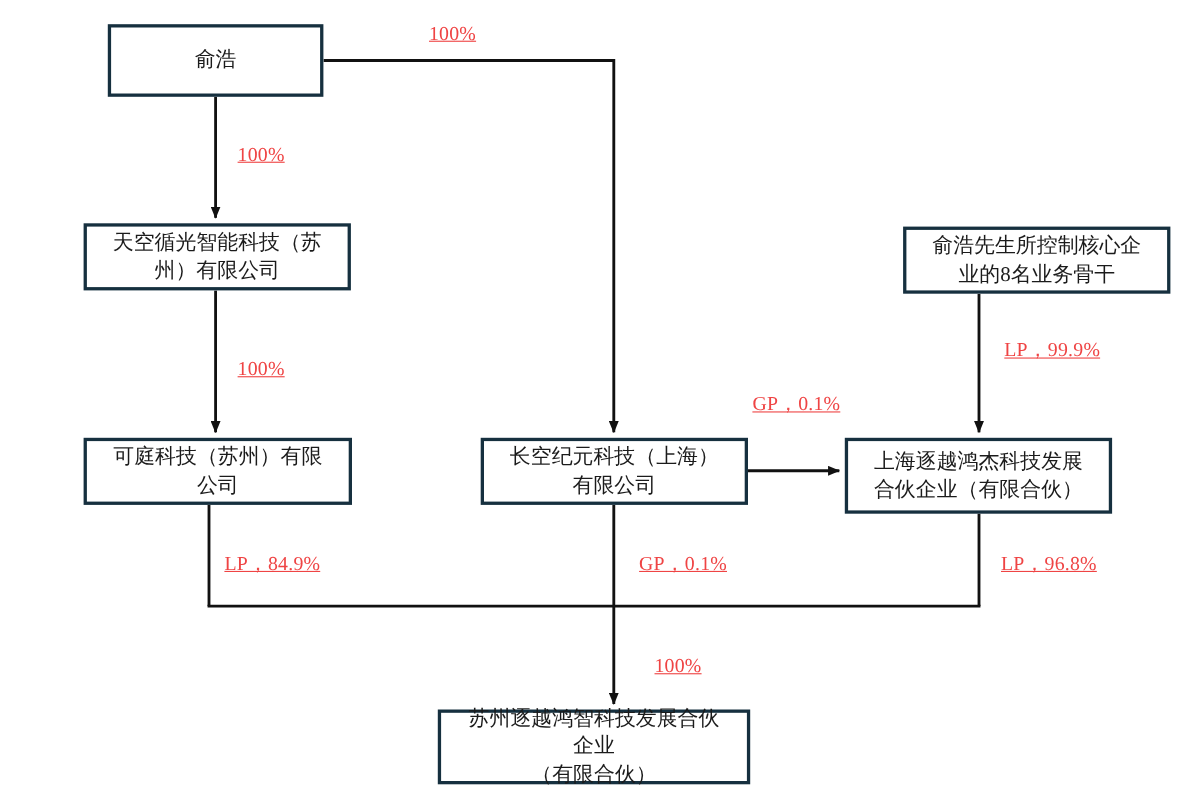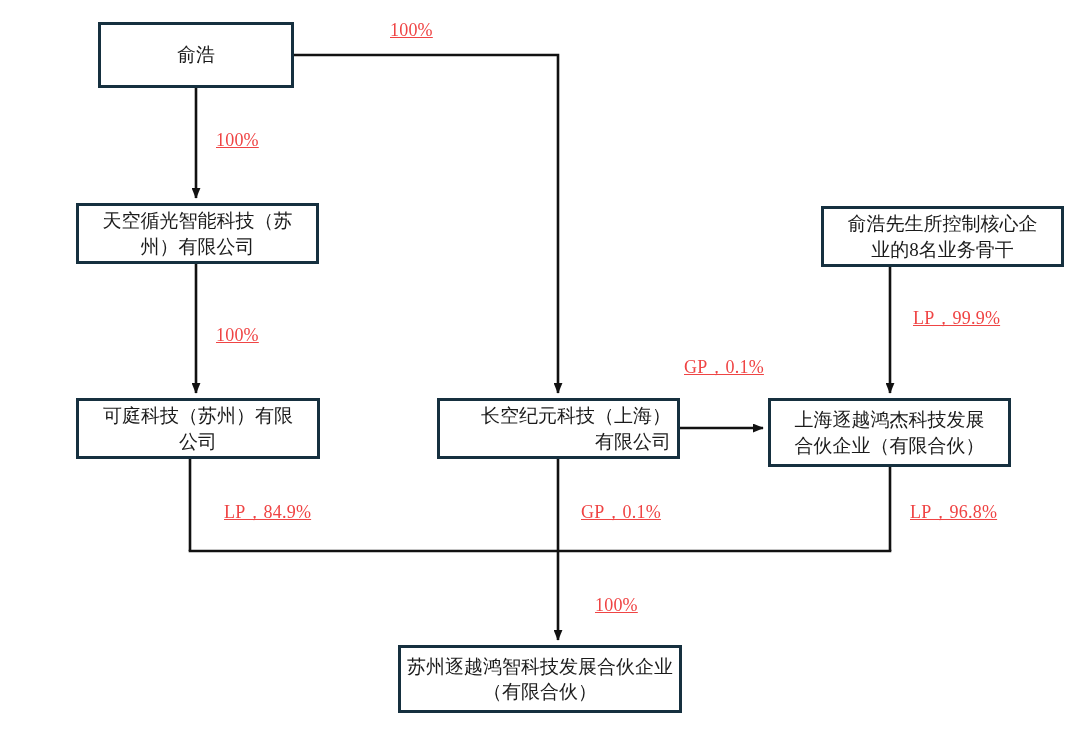--- a/index.html
+++ b/index.html
@@ -31,21 +31,21 @@
     box-sizing: border-box;
     border: 3px solid #16303f;
     background: #ffffff;
     display: flex;
     align-items: center;
     justify-content: center;
     text-align: center;
     line-height: 1.34;
     font-size: 19px;
     color: #1b1b1b;
-    padding: 2px 6px;
+    padding: 2px 18px;
     z-index: 2;
   }
   .node .node-text {
     display: block;
     width: 100%;
     white-space: pre-line;
   }
   .edge-label {
     position: absolute;
     font-size: 18px;
@@ -104,21 +104,21 @@
   <div class="node" style="left:76px; top:203px; width:243px; height:61px;">
     <span class="node-text">天空循光智能科技（苏
 州）有限公司</span>
   </div>
 
   <div class="node" style="left:76px; top:398px; width:244px; height:61px;">
     <span class="node-text">可庭科技（苏州）有限
 公司</span>
   </div>
 
-  <div class="node" style="left:437px; top:398px; width:243px; height:61px;text-align:right;">
+  <div class="node" style="left:437px; top:398px; width:243px; height:61px;">
     <span class="node-text">长空纪元科技（上海）
 有限公司</span>
   </div>
 
   <div class="node" style="left:768px; top:398px; width:243px; height:69px;">
     <span class="node-text">上海逐越鸿杰科技发展
 合伙企业（有限合伙）</span>
   </div>
 
   <div class="node" style="left:776px; top:206px; width:243px; height:61px;margin-left:45px;">
@@ -134,21 +134,21 @@
   <div class="edge-label" style="left:390px; top:20px;">100%</div>
 
   <div class="edge-label" style="left:216px; top:130px;">100%</div>
 
   <div class="edge-label" style="left:216px; top:325px;">100%</div>
 
   <div class="edge-label" style="left:913px; top:306px;">LP，99.9%</div>
 
   <div class="edge-label" style="left:684px; top:355px;">GP，0.1%</div>
 
-  <div class="edge-label" style="left:224px; top:500px;">LP，84.9%</div>
+  <div class="edge-label" style="left:204px; top:500px;">LP，84.9%</div>
 
   <div class="edge-label" style="left:581px; top:500px;">GP，0.1%</div>
 
   <div class="edge-label" style="left:910px; top:500px;">LP，96.8%</div>
 
   <div class="edge-label" style="left:595px; top:595px;">100%</div>
 
 </div>
 
 </body></html>

